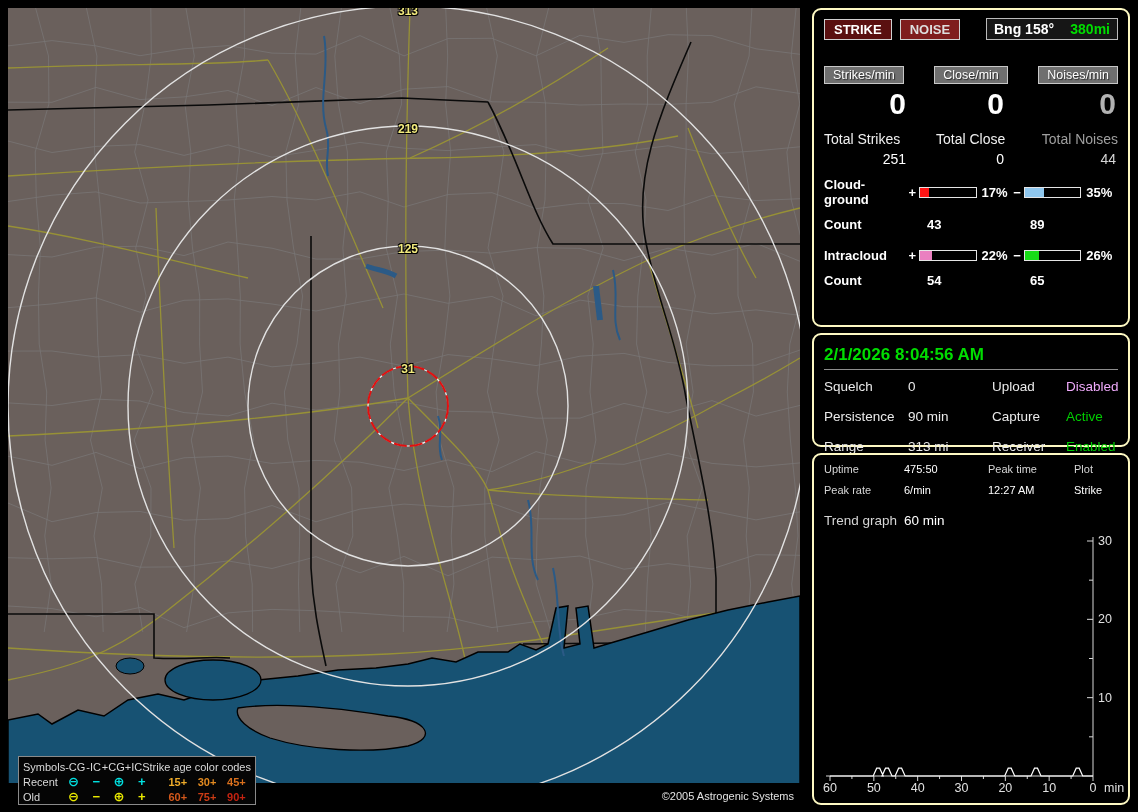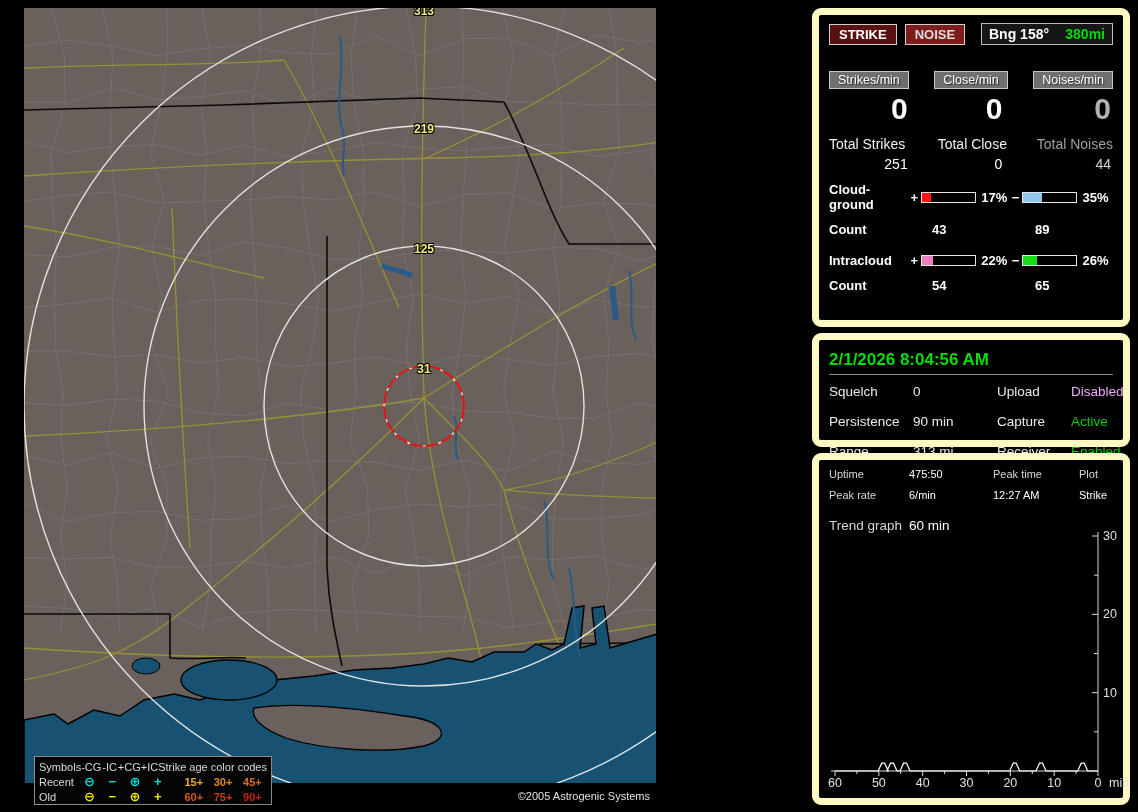--- a/index.html
+++ b/index.html
@@ -1,40 +1,40 @@
 <!DOCTYPE html>
 <html><head>
 <meta charset="utf-8">
 <style>
   html,body{margin:0;padding:0;background:#000;}
   body{font-family:"Liberation Sans","DejaVu Sans",sans-serif;}
   .screen{position:relative;width:1138px;height:812px;background:#000;overflow:hidden;}
 
   
-  .map-area{position:absolute;left:24px;top:8px;width:632px;height:797px;background:#b91c1c;overflow:hidden;}
+  .map-area{position:absolute;left:8px;top:8px;width:792px;height:797px;background:#b91c1c;overflow:hidden;}
   .map-area svg{position:absolute;left:0;top:0;}
   .ring-label{position:absolute;transform:translateX(-50%);font-size:12px;font-weight:bold;color:#f2ea7d;
     text-shadow:1px 1px 0 #000,-1px -1px 0 #000,1px -1px 0 #000,-1px 1px 0 #000;z-index:4;}
   .map-bottom-strip{position:absolute;left:0;right:0;bottom:0;height:22px;background:#000;z-index:5;}
   .copyright{position:absolute;right:6px;bottom:3px;font-size:11px;color:#e2e2e2;z-index:6;}
 
   
   .legend{position:absolute;left:10px;bottom:0px;width:238px;height:49px;background:#050505;
     border:1px solid #8a8a8a;z-index:7;padding:2px 4px;box-sizing:border-box;}
   .lg-row{display:flex;align-items:center;height:15px;font-size:11px;color:#d9d9d9;white-space:nowrap;}
   .lg-c0{width:48px;}
   .lg-c{width:28px;text-align:center;}
   .lg-age-head{flex:1;text-align:center;}
   .lg-age{width:36px;text-align:center;font-weight:bold;}
   .lg-age-first{margin-left:10px;}
   .sym{font-size:13px;font-weight:bold;line-height:13px;}
 
   
   .side-panel{position:absolute;left:810px;top:8px;width:322px;height:798px;}
-  .box{position:absolute;left:2px;right:2px;background:#000;border:7px solid #fef9c3;border-radius:9px;box-sizing:border-box;}
+  .box{position:absolute;left:2px;right:2px;background:#000;border:2px solid #fef9c3;border-radius:9px;box-sizing:border-box;}
   .box1{top:0;height:319px;padding:8px 10px;}
   .box2{top:325px;height:114px;padding:10px 10px;}
   .box3{top:445px;height:352px;padding:8px 10px;}
 
   .top-row{display:flex;align-items:center;gap:8px;}
   .btn{font-family:inherit;font-size:13px;font-weight:bold;padding:2px 9px;border:1px solid #d0d0d0;cursor:pointer;}
   .btn.strike{background:#5a1010;color:#fff;}
   .btn.noise{background:#7f1d1d;color:#dedede;}
   .bng{margin-left:auto;width:116px;display:flex;justify-content:space-between;align-items:center;
        background:#161616;border:1px solid #bbb;padding:2px 7px;font-size:14px;font-weight:bold;color:#fff;}

